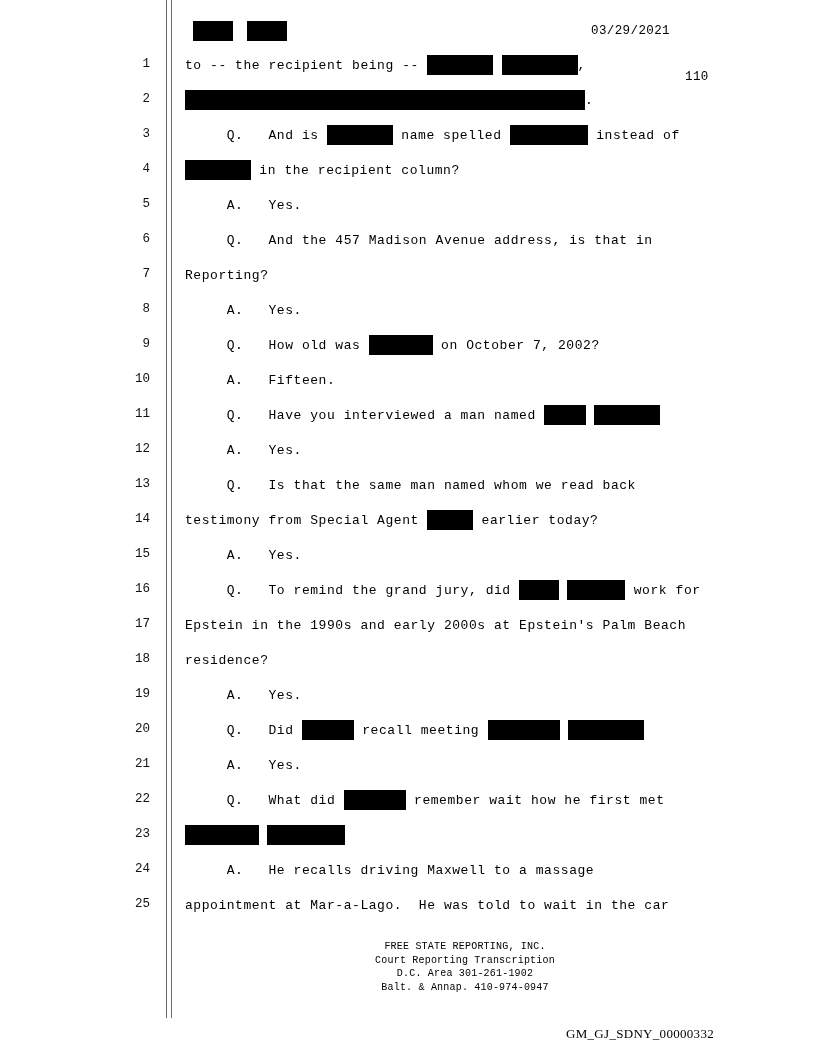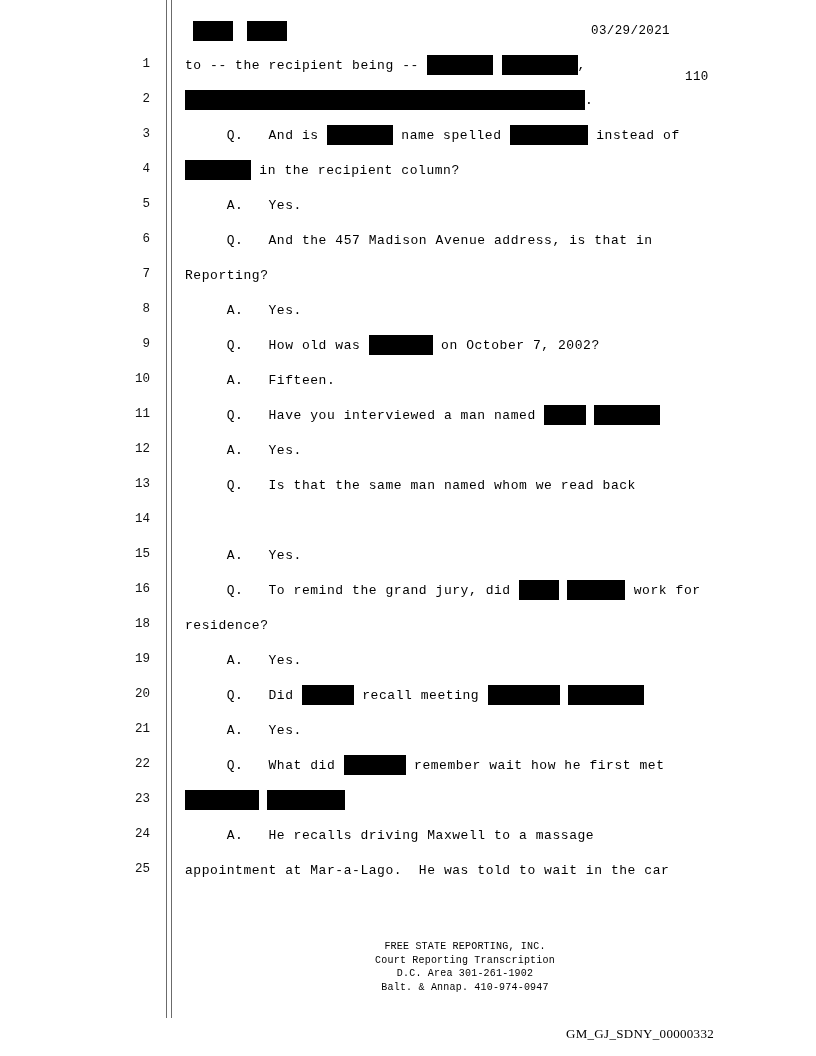--- a/index.html
+++ b/index.html
@@ -187,28 +187,33 @@
       <div class="line">
         <span class="num">12</span>
         <span class="txt"><span>     A.   Yes.</span></span>
       </div>
       <div class="line">
         <span class="num">13</span>
         <span class="txt"><span>     Q.   Is that the same man named whom we read back</span></span>
       </div>
       <div class="line">
         <span class="num">14</span>
+        <span class="txt"><span>testimony from Special Agent </span><span class="redact" style="width: 46px;"></span><span> earlier today?</span></span>
       </div>
       <div class="line">
         <span class="num">15</span>
         <span class="txt"><span>     A.   Yes.</span></span>
       </div>
       <div class="line">
         <span class="num">16</span>
         <span class="txt"><span>     Q.   To remind the grand jury, did </span><span class="redact" style="width: 40px;"></span><span> </span><span class="redact" style="width: 58px;"></span><span> work for</span></span>
+      </div>
+      <div class="line">
+        <span class="num">17</span>
+        <span class="txt"><span>Epstein in the 1990s and early 2000s at Epstein's Palm Beach</span></span>
       </div>
       <div class="line">
         <span class="num">18</span>
         <span class="txt"><span>residence?</span></span>
       </div>
       <div class="line">
         <span class="num">19</span>
         <span class="txt"><span>     A.   Yes.</span></span>
       </div>
       <div class="line">

